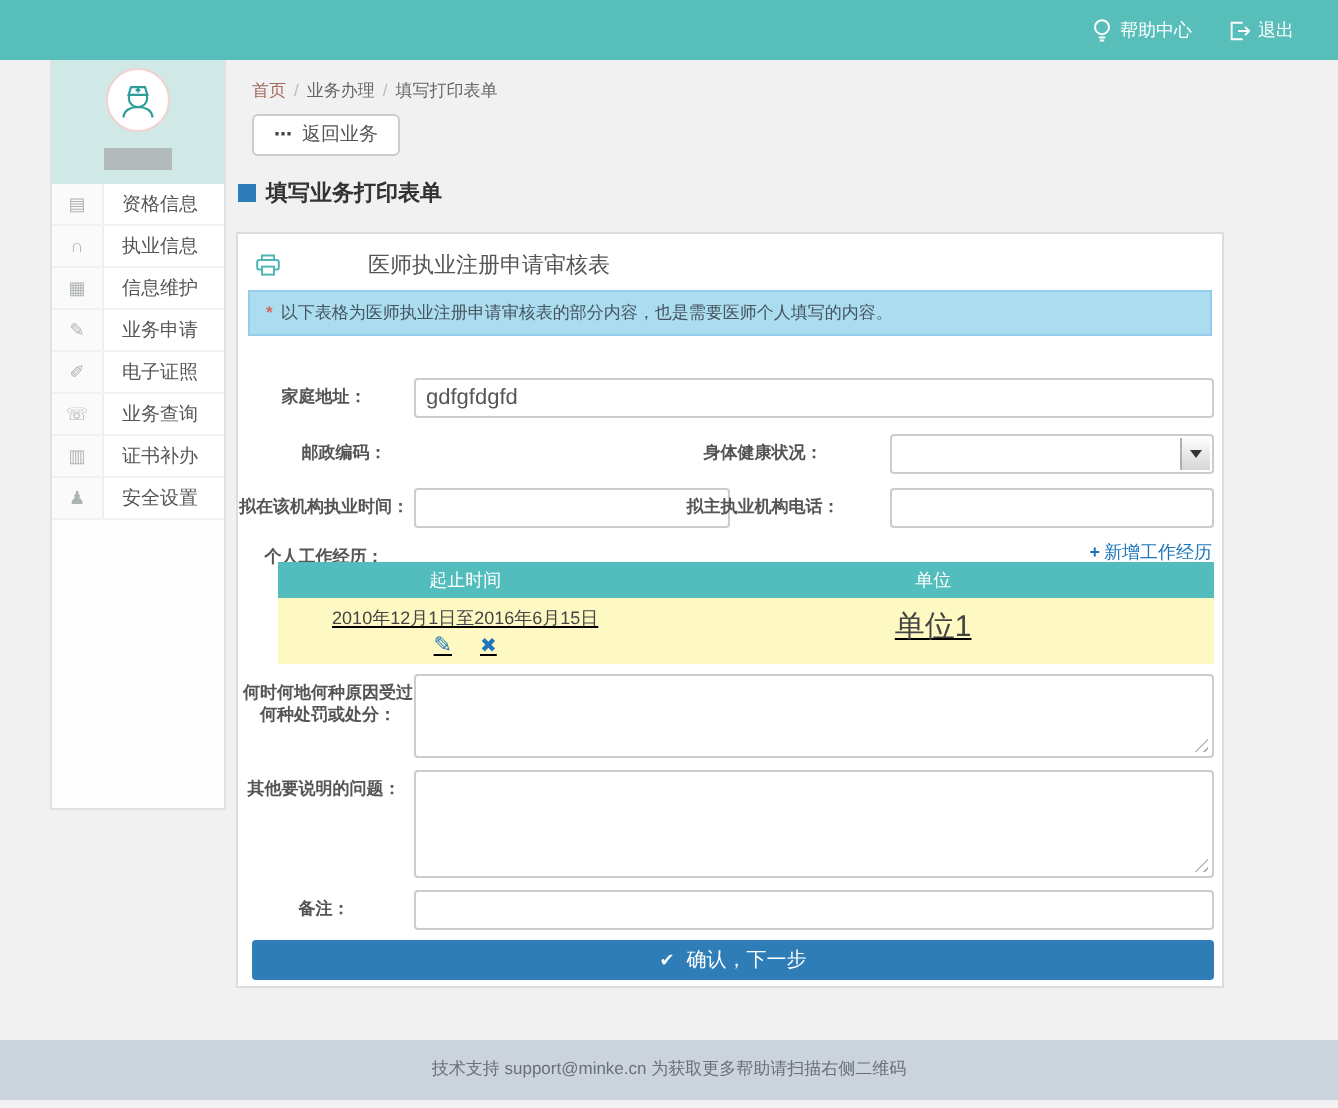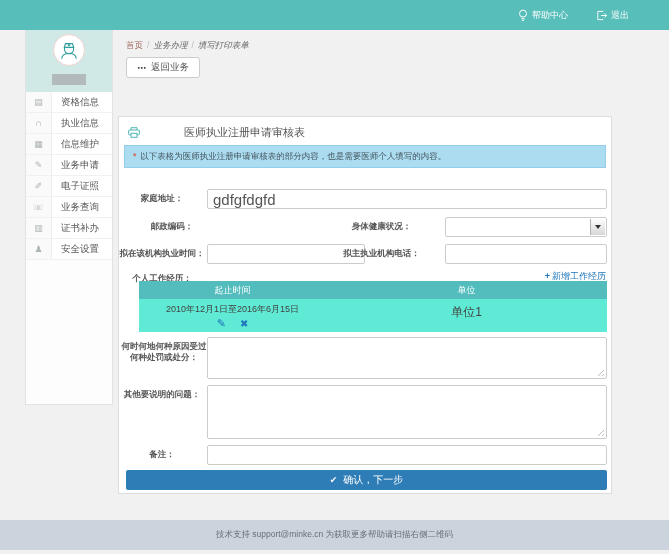--- a/index.html
+++ b/index.html
@@ -2,70 +2,70 @@
 <html><head>
 <meta charset="utf-8">
 <style>
   * { margin:0; padding:0; box-sizing:border-box; }
   body { background:#e8e8e8; font-family:"Liberation Sans","DejaVu Sans",sans-serif; }
   .screen { position:relative; width:669px; height:554px; background:#f1f1f2; overflow:hidden; }
 
   
   .topbar { position:absolute; left:0; top:0; width:669px; height:30px; background:#57beba; }
   .app-title { position:absolute; left:35px; top:6px; color:#fff; font-size:13px; font-weight:bold; letter-spacing:1px; }
-  .topbar-right { position:absolute; right:40px; top:0; height:30px; display:flex; align-items:center; gap:28px; }
+  .topbar-right { position:absolute; right:22px; top:0; height:30px; display:flex; align-items:center; gap:18px; }
   .top-link { display:flex; align-items:center; gap:4px; color:#fff; font-size:9px; cursor:pointer; }
 
   
   .sidebar { position:absolute; left:25px; top:30px; width:88px; height:375px; background:#fdfdfd; border:1px solid #e2e2e2; border-top:none; }
   .avatar-box { position:relative; height:62px; background:#d0e9e6; }
   .avatar-circle { position:absolute; left:50%; top:4px; transform:translateX(-50%); width:32px; height:32px; border-radius:50%; background:#fff; border:1px solid #f0d3cf; display:flex; align-items:center; justify-content:center; }
   .name-redacted { position:absolute; left:50%; top:44px; transform:translateX(-50%); width:34px; height:11px; background:#b3babc; }
   .menu-item { display:flex; align-items:stretch; height:21px; border-bottom:1px solid #f1f1f1; background:#fff; cursor:pointer; }
   .mi-icon { width:26px; background:#fafafa; border-right:1px solid #efefef; color:#adb3b3; font-size:9px; display:flex; align-items:center; justify-content:center; }
   .mi-label { flex:1; display:flex; align-items:center; padding-left:9px; color:#555; font-size:9.5px; }
 
   
   .breadcrumb { position:absolute; left:126px; top:40px; font-size:8.5px; color:#666; }
   .bc-home { color:#a2695e; cursor:pointer; }
   .bc-sep { color:#bbb; margin:0 4px; }
-  .bc-link { color:#666; cursor:pointer;font-style:italic; }
+  .bc-link { color:#666; cursor:pointer; }
   .back-btn { position:absolute; left:126px; top:57px; height:21px; padding:0 10px; background:#fff; border:1px solid #ccc; border-radius:3px; display:inline-flex; align-items:center; gap:5px; font-size:9.5px; color:#555; cursor:pointer; }
   .back-ico { color:#444; font-weight:bold; font-size:9px; }
 
   .section-title { position:absolute; left:119px; top:89px; display:flex; align-items:center; gap:5px; }
   .blue-sq { width:9px; height:9px; background:#2e7cb8; }
   .section-title span { font-size:11px; font-weight:bold; color:#333; }
 
   
   .panel { position:absolute; left:118px; top:116px; width:494px; height:378px; background:#fff; border:1px solid #ddd; }
   .panel-title { position:absolute; left:9px; top:8px; display:flex; align-items:center; gap:6px; }
   .panel-title span { font-size:11px; color:#555;margin-left:38px; }
   .notice { position:absolute; left:5px; top:28px; width:482px; background:#abdcf0; border:1px solid #93cde9; padding:4px 8px; font-size:8.5px; color:#44555e; line-height:13px; }
   .notice .bullet { color:#d9655a; margin-right:4px; font-weight:bold; }
 
   .flabel { position:absolute; font-size:8.5px; font-weight:bold; color:#555; line-height:11px; text-align:center; }
-  .tin { position:absolute; height:20px; border:1px solid #ccc; border-radius:2px; font-size:15px; color:#555; padding:0 5px; background:#fff; font-family:inherit; }
+  .tin { position:absolute; height:20px; border:1px solid #ccc; border-radius:2px; font-size:11px; color:#555; padding:0 5px; background:#fff; font-family:inherit; }
   textarea.tin { resize:none; padding:3px 5px; line-height:12px; }
   .grip { position:absolute; width:7px; height:7px; background:repeating-linear-gradient(135deg,transparent 0 2px,#bbb 2px 3px); clip-path:polygon(100% 0,100% 100%,0 100%); pointer-events:none; }
 
   .select-box { position:absolute; height:20px; border:1px solid #ccc; border-radius:2px; background:#fff; cursor:pointer; }
   .select-arrow { position:absolute; right:1px; top:1px; bottom:1px; width:15px; background:linear-gradient(#fdfdfd,#d6d6d6); border-left:1px solid #b0b0b0; display:flex; align-items:center; justify-content:center; }
   .select-arrow i { width:0; height:0; border-left:3.5px solid transparent; border-right:3.5px solid transparent; border-top:4px solid #333; }
 
   .add-link { position:absolute; right:5px; top:153px; font-size:9px; color:#1b75bb; cursor:pointer; }
   .add-link b { margin-right:2px; }
 
   .wtable { position:absolute; left:7px; top:164px; width:481px;padding-left:13px; }
   .wt-head { display:flex; height:18px; background:#53bdbd; color:#fff; font-size:9px; align-items:center; }
-  .wt-row { display:flex; background:#5eead4; padding:4px 0 3px 0; }
+  .wt-row { display:flex; background:#fef9c3; padding:4px 0 3px 0;text-decoration:underline; }
   .c1 { width:40%; text-align:center; }
   .c2 { width:60%; text-align:center; }
   .wt-row .cellwrap { width:40%; text-align:center; font-size:9px; color:#444; }
-  .wt-row .unitcell { width:60%; text-align:center; font-size:12px; color:#444; padding-top:1px; }
+  .wt-row .unitcell { width:60%; text-align:center; font-size:15px; color:#444; padding-top:1px; }
   .row-icons { margin-top:2px; display:flex; justify-content:center; gap:14px; }
   .ic-edit { color:#2176bd; font-size:11px; cursor:pointer; line-height:11px; }
   .ic-del { color:#2176bd; font-size:10px; font-weight:bold; cursor:pointer; line-height:11px; }
 
   .submit-btn { position:absolute; left:7px; top:353px; width:481px; height:20px; background:#2e7db6; border:none; border-radius:2px; color:#fff; font-size:10px; display:flex; align-items:center; justify-content:center; gap:6px; cursor:pointer; font-family:inherit; }
   .submit-btn .chk { font-size:9px; }
 
   .footer { position:absolute; left:0; top:520px; width:669px; height:30px; background:#cbd3dc; display:flex; align-items:center; justify-content:center; font-size:8.5px; color:#68707a; }
 </style>
 </head>
@@ -142,20 +142,24 @@
 
   <div class="breadcrumb">
     <span class="bc-home">首页</span><span class="bc-sep">/</span><span class="bc-link">业务办理</span><span class="bc-sep">/</span><span class="bc-link">填写打印表单</span>
   </div>
 
   <div class="back-btn">
     <span class="back-ico">⋯</span>
     <span>返回业务</span>
   </div>
 
+  <div class="section-title">
+    <i class="blue-sq"></i>
+    <span>填写业务打印表单</span>
+  </div>
 
   <div class="panel">
 
     <div class="panel-title">
       <svg width="12" height="11" viewBox="0 0 12 11">
           <path d="M3 3V.7h6V3" fill="none" stroke="#4fb6b6" stroke-width="1"></path>
           <rect x=".6" y="3" width="10.8" height="4.8" rx="1" fill="none" stroke="#4fb6b6" stroke-width="1"></rect>
           <rect x="3" y="6.3" width="6" height="4" fill="#fff" stroke="#4fb6b6" stroke-width="1"></rect>
         </svg>
       <span>医师执业注册申请审核表</span>

